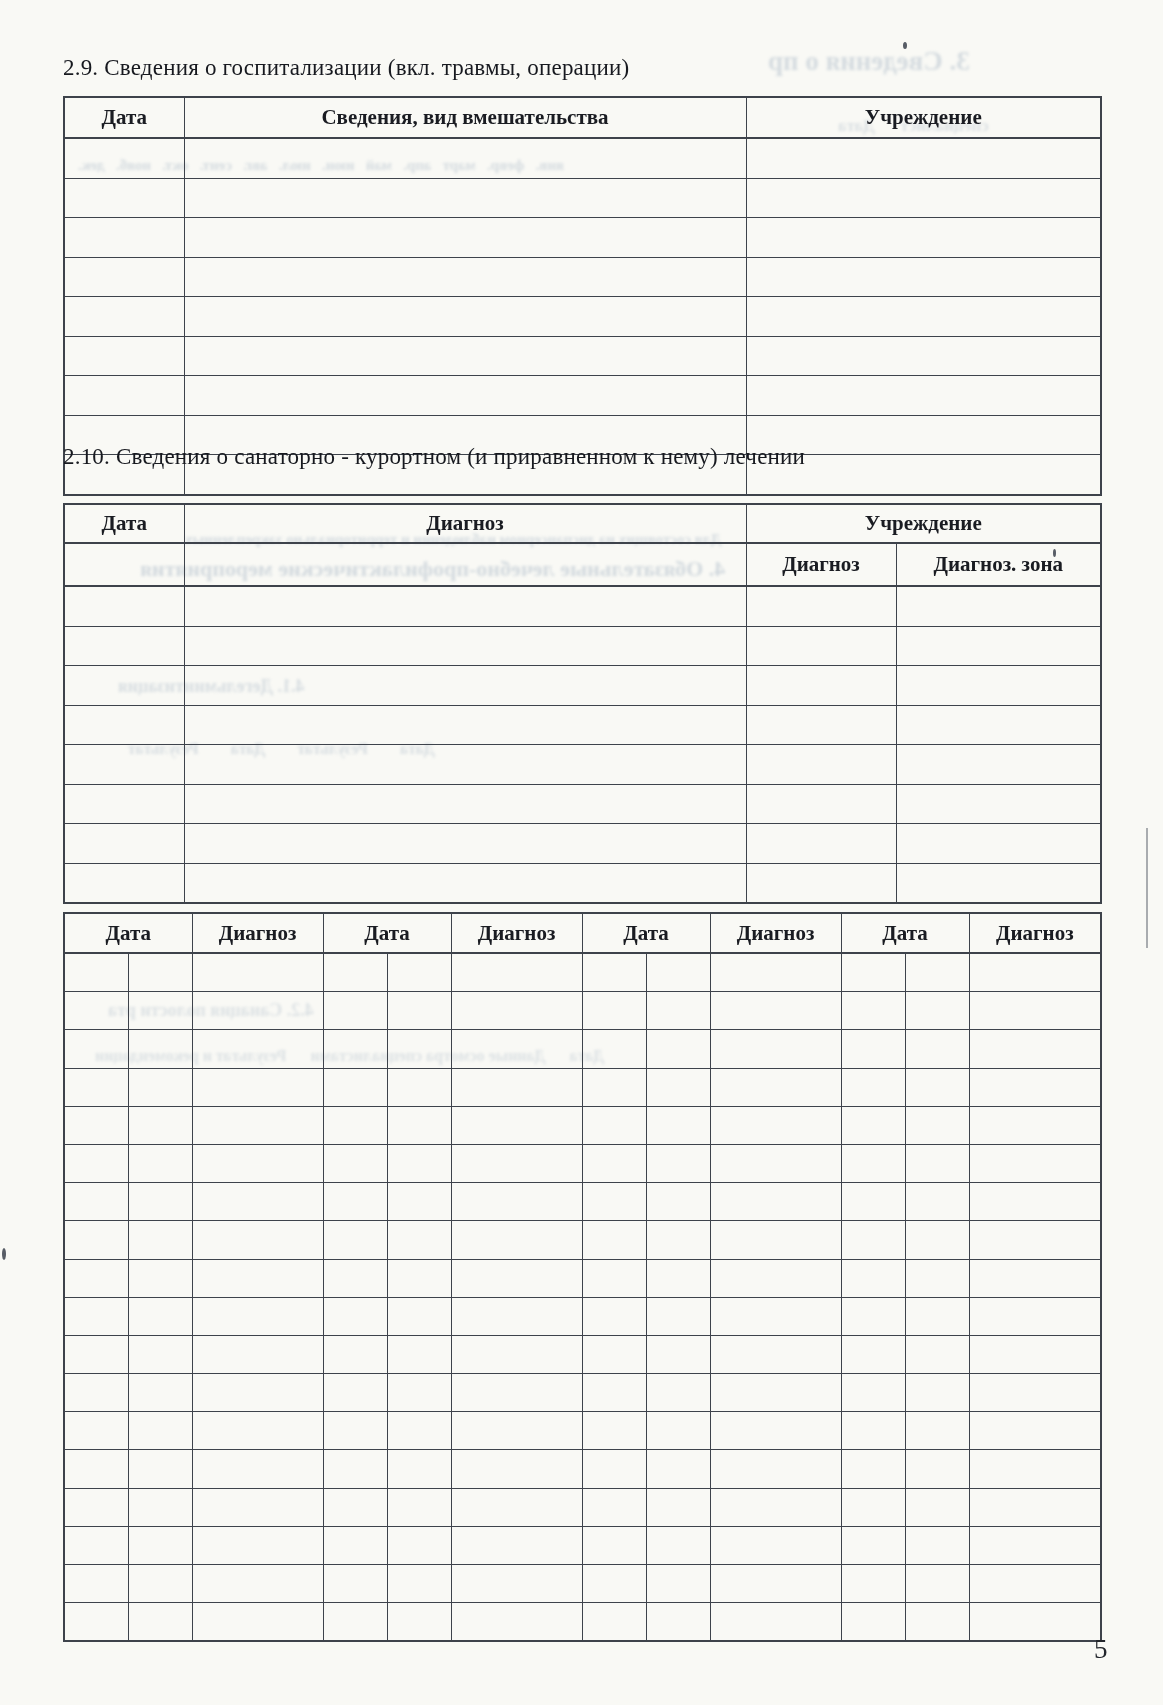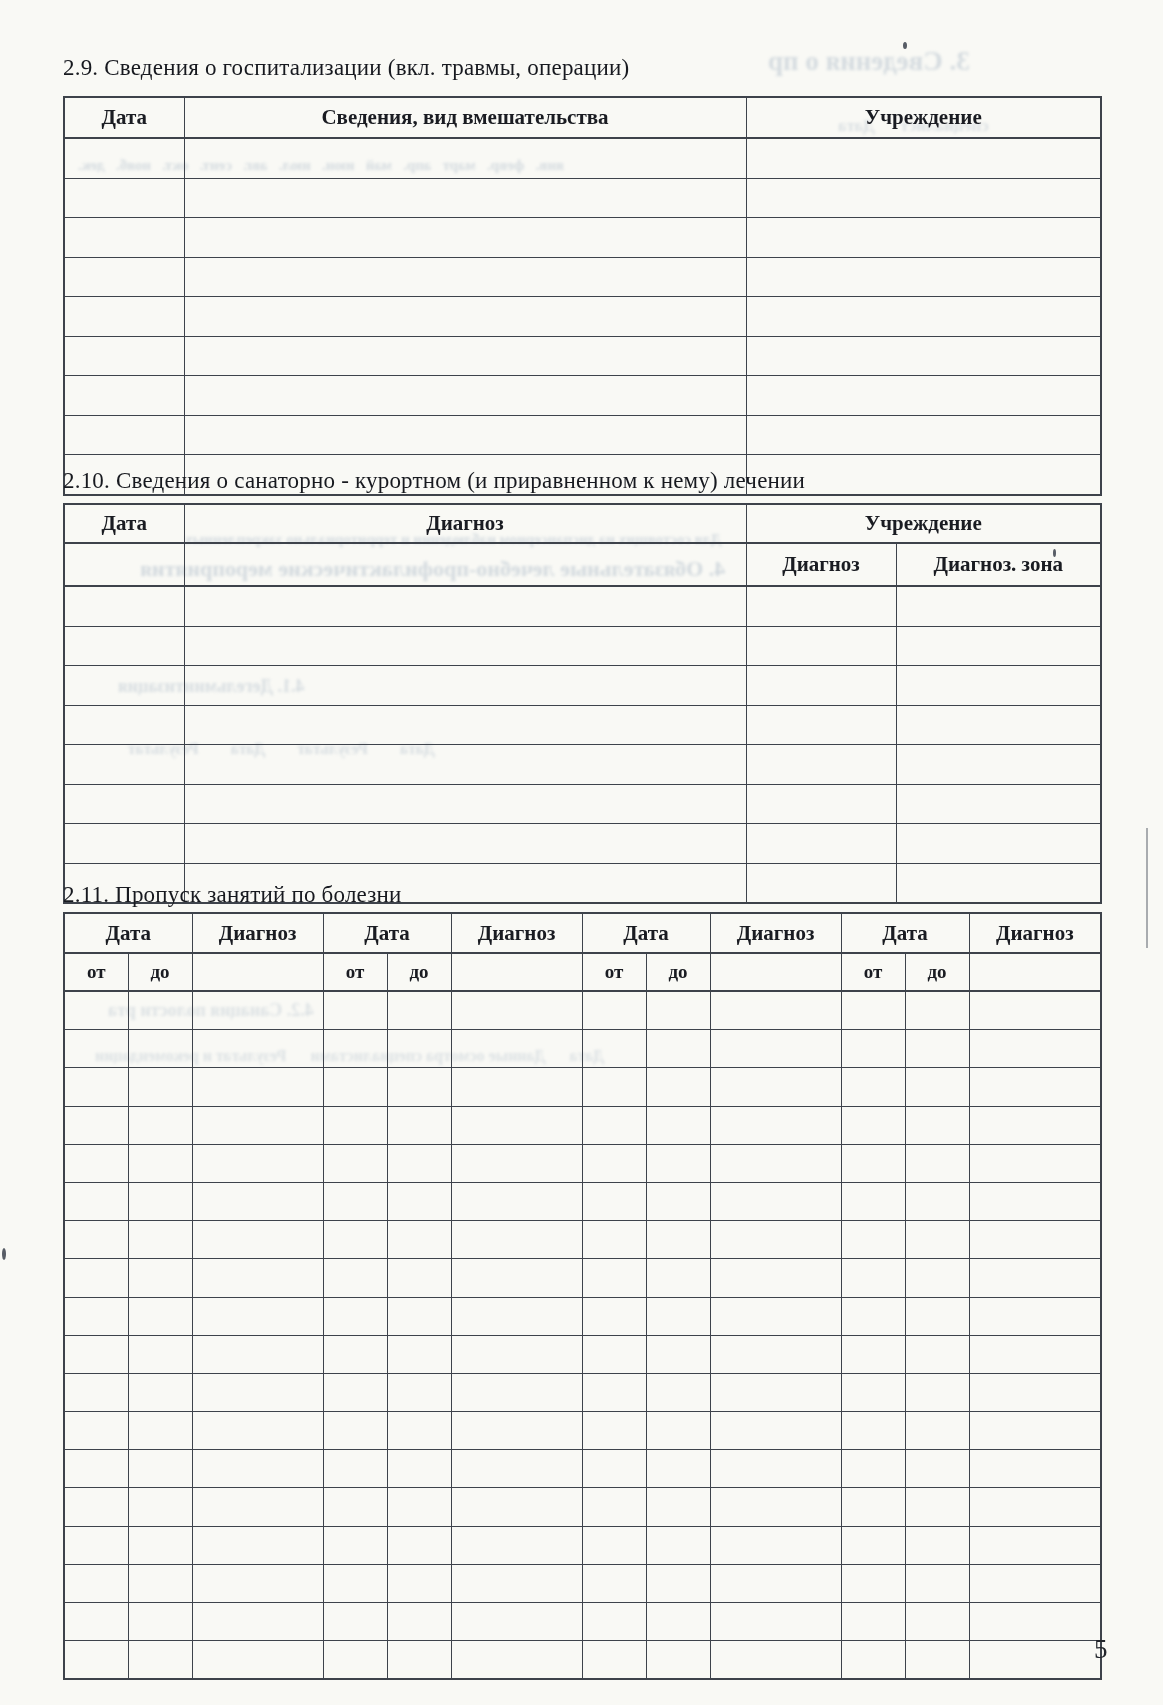--- a/index.html
+++ b/index.html
@@ -171,21 +171,21 @@
           <td></td>
         </tr>
         <tr>
           <td></td>
           <td></td>
           <td></td>
         </tr>
       </tbody>
   </table>
 
-  <div class="sec-title" style="top:468px;">2.10. Сведения о санаторно - курортном (и приравненном к нему) лечении</div>
+  <div class="sec-title" style="top:444px;">2.10. Сведения о санаторно - курортном (и приравненном к нему) лечении</div>
 
   <table id="t210">
     <colgroup>
       <col style="width:120px">
         <col style="width:562px">
         <col style="width:150px">
         <col style="width:205px">
     </colgroup>
     <thead>
       <tr class="h1">
@@ -245,21 +245,20 @@
         </tr>
         <tr>
           <td></td>
           <td></td>
           <td></td>
           <td></td>
         </tr>
       </tbody>
   </table>
 
-  <div class="sec-title" style="top:882px;">2.11. Пропуск занятий по болезни</div>
 
   <table id="t211">
     <colgroup>
       <col style="width:64px">
         <col style="width:64px">
         <col style="width:131px">
       <col style="width:64px">
         <col style="width:64px">
         <col style="width:131px">
       <col style="width:64px">
@@ -273,34 +272,20 @@
       <tr class="h1">
         <th colspan="2">Дата</th>
         <th>Диагноз</th>
         <th colspan="2">Дата</th>
         <th>Диагноз</th>
         <th colspan="2">Дата</th>
         <th>Диагноз</th>
         <th colspan="2">Дата</th>
         <th>Диагноз</th>
       </tr>
-      <tr class="h2">
-        <th>от</th>
-        <th>до</th>
-        <th></th>
-        <th>от</th>
-        <th>до</th>
-        <th></th>
-        <th>от</th>
-        <th>до</th>
-        <th></th>
-        <th>от</th>
-        <th>до</th>
-        <th></th>
-      </tr>
     </thead>
     <tbody>
         <tr>
           <td></td>
           <td></td>
           <td></td>
           <td></td>
           <td></td>
           <td></td>
           <td></td>

